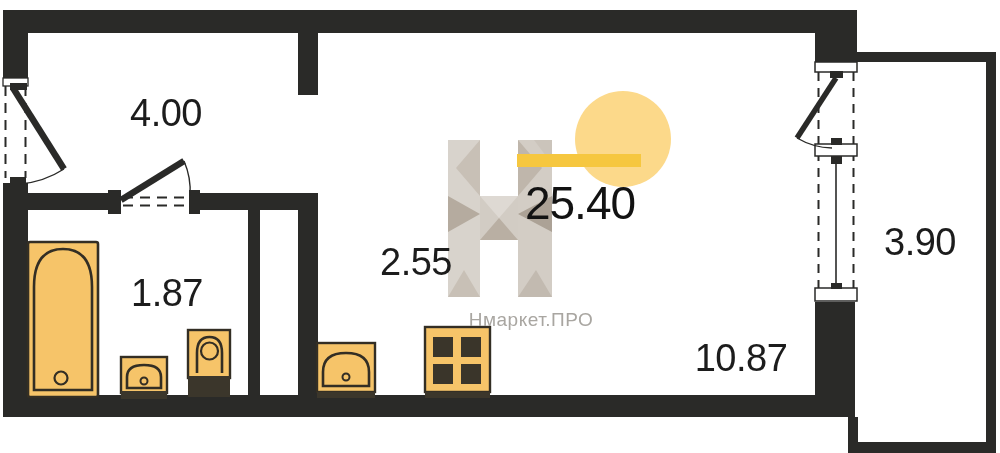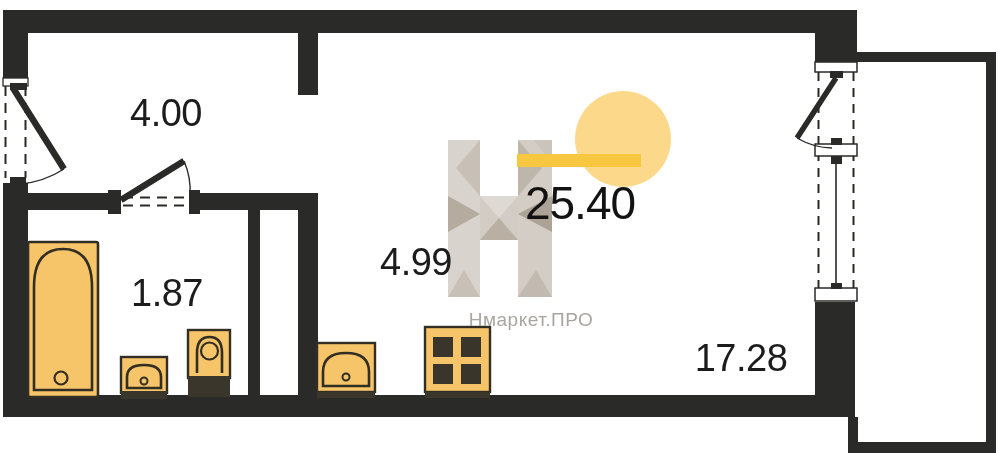--- a/index.html
+++ b/index.html
@@ -136,19 +136,20 @@
       <polygon points="518,297 552,297 536,270" fill="#c2bab0"></polygon>
     </g>
     <g>
       <circle cx="623" cy="139" r="48" fill="#fcd98a"></circle>
       <rect x="517" y="154" width="124" height="13" fill="#f6c73f"></rect>
     </g>
   </svg>
 
   <div class="lbl" style="left:166px;top:113px">4.00</div>
   <div class="lbl" style="left:167px;top:293px">1.87</div>
-  <div class="lbl" style="left:416px;top:262px">4.99</div>
+  <div class="lbl" style="left:416px;top:262px">2.55</div>
   <div class="lbl lbl-total" style="left:580px;top:203px">25.40</div>
-  <div class="lbl" style="left:741px;top:358px">17.28</div>
+  <div class="lbl" style="left:741px;top:358px">10.87</div>
+  <div class="lbl" style="left:920px;top:242px">3.90</div>
 
   <div class="wm-brand" style="left:499px;top:319px">Нмаркет.ПРО</div>
 
 </div>
 
 </body></html>

